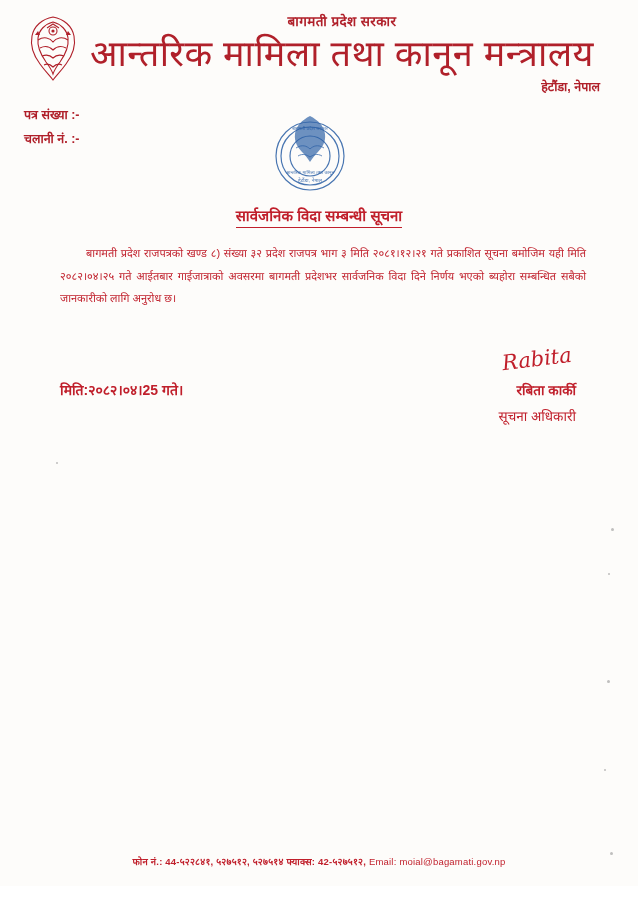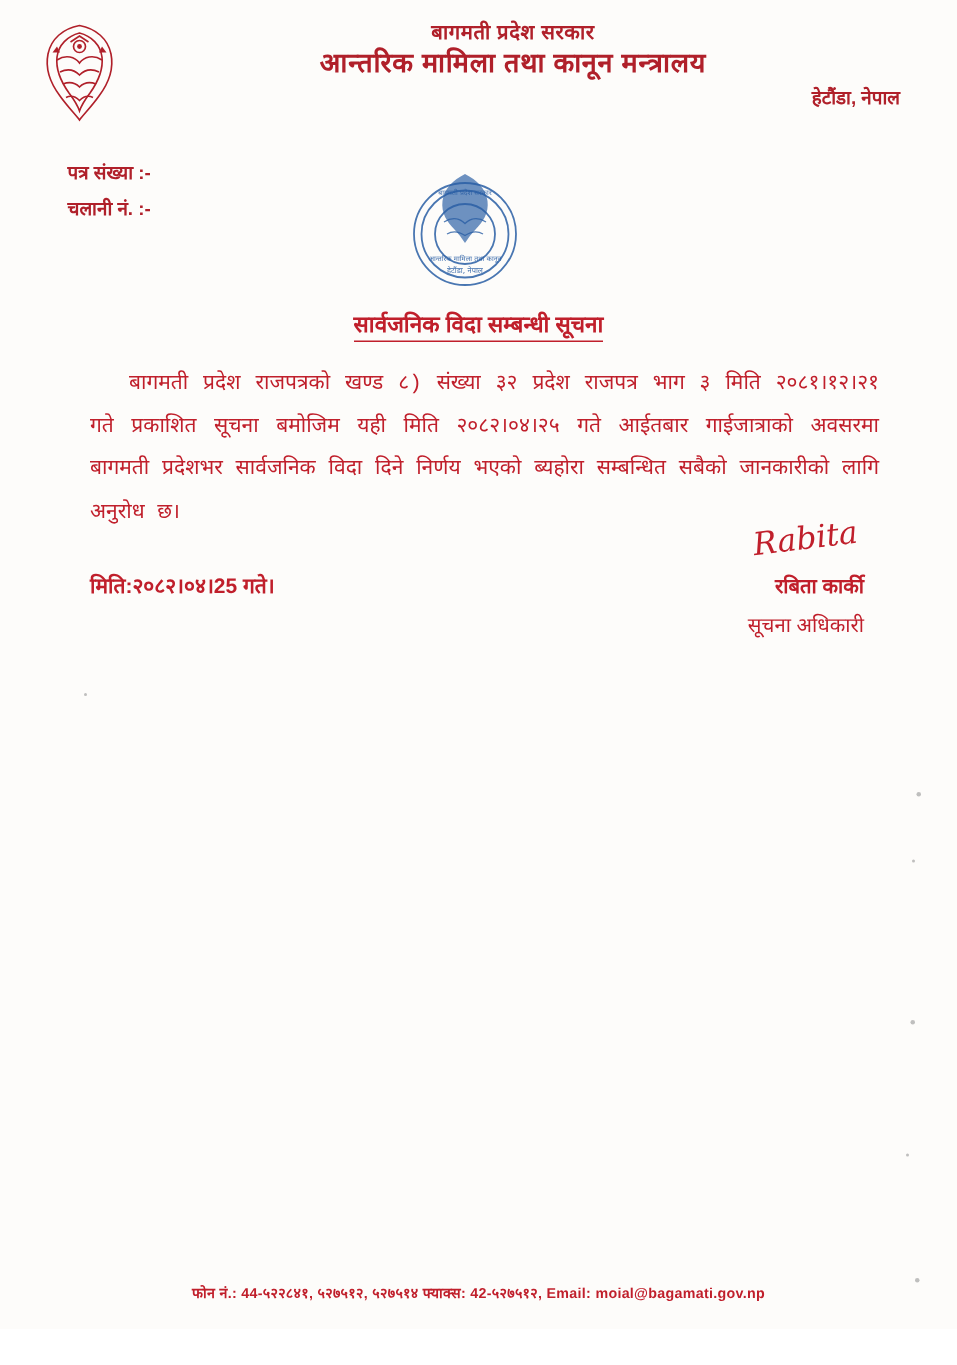--- a/index.html
+++ b/index.html
@@ -38,22 +38,22 @@
     padding-left: 46px;
   }
   .gov-line {
     font-size: 13.5px;
     font-weight: bold;
     letter-spacing: 0.4px;
     color: #b0202a;
     line-height: 1.2;
   }
   .ministry-line {
-    font-size: 18px;
-    font-weight: bold;
+    font-size: 36px;
+    font-weight: normal;
     color: #b0202a;
     line-height: 1.25;
     letter-spacing: 0.5px;
     margin-top: 1px;
   }
   .place-line {
     font-size: 12.5px;
     font-weight: bold;
     color: #b0202a;
     text-align: right;
@@ -65,21 +65,20 @@
     position: absolute;
     left: 24px;
     top: 104px;
     color: #b0202a;
     font-size: 12.5px;
     font-weight: bold;
     line-height: 1.9;
   }
   .ref-row {
     white-space: nowrap;
-    margin-left: 21px;
   }
   
   .seal {
     position: absolute;
     left: 262px;
     top: 104px;
     width: 96px;
     height: 96px;
   }
   
@@ -96,26 +95,25 @@
   .subject span {
     display: inline-block;
     border-bottom: 1px solid #c01f2b;
     padding-bottom: 2px;
   }
   .para {
     position: absolute;
     left: 60px;
     right: 52px;
     top: 242px;
-    font-size: 14px;
+    font-size: 11px;
     line-height: 2.05;
     color: #c01f2b;
     text-align: justify;
     text-indent: 26px;
-    font-family: Liberation Mono, monospace;
   }
   .date-line {
     position: absolute;
     left: 60px;
     top: 380px;
     font-size: 14px;
     color: #c01f2b;
     font-weight: bold;
   }
   .signature-block {
@@ -150,21 +148,21 @@
     position: absolute;
     left: 0;
     right: 0;
     bottom: 18px;
     text-align: center;
     font-size: 9.5px;
     color: #c01f2b;
     font-weight: bold;
     letter-spacing: .2px;
   }
-  .footer .email { font-weight: bold; }
+  .footer .email { font-weight: normal; }
 </style>
 </head>
 <body>
 
 <div class="page">
 
   <div class="letterhead">
 
     <div class="emblem">
       <svg viewBox="0 0 62 70" width="62" height="70" aria-hidden="true">

